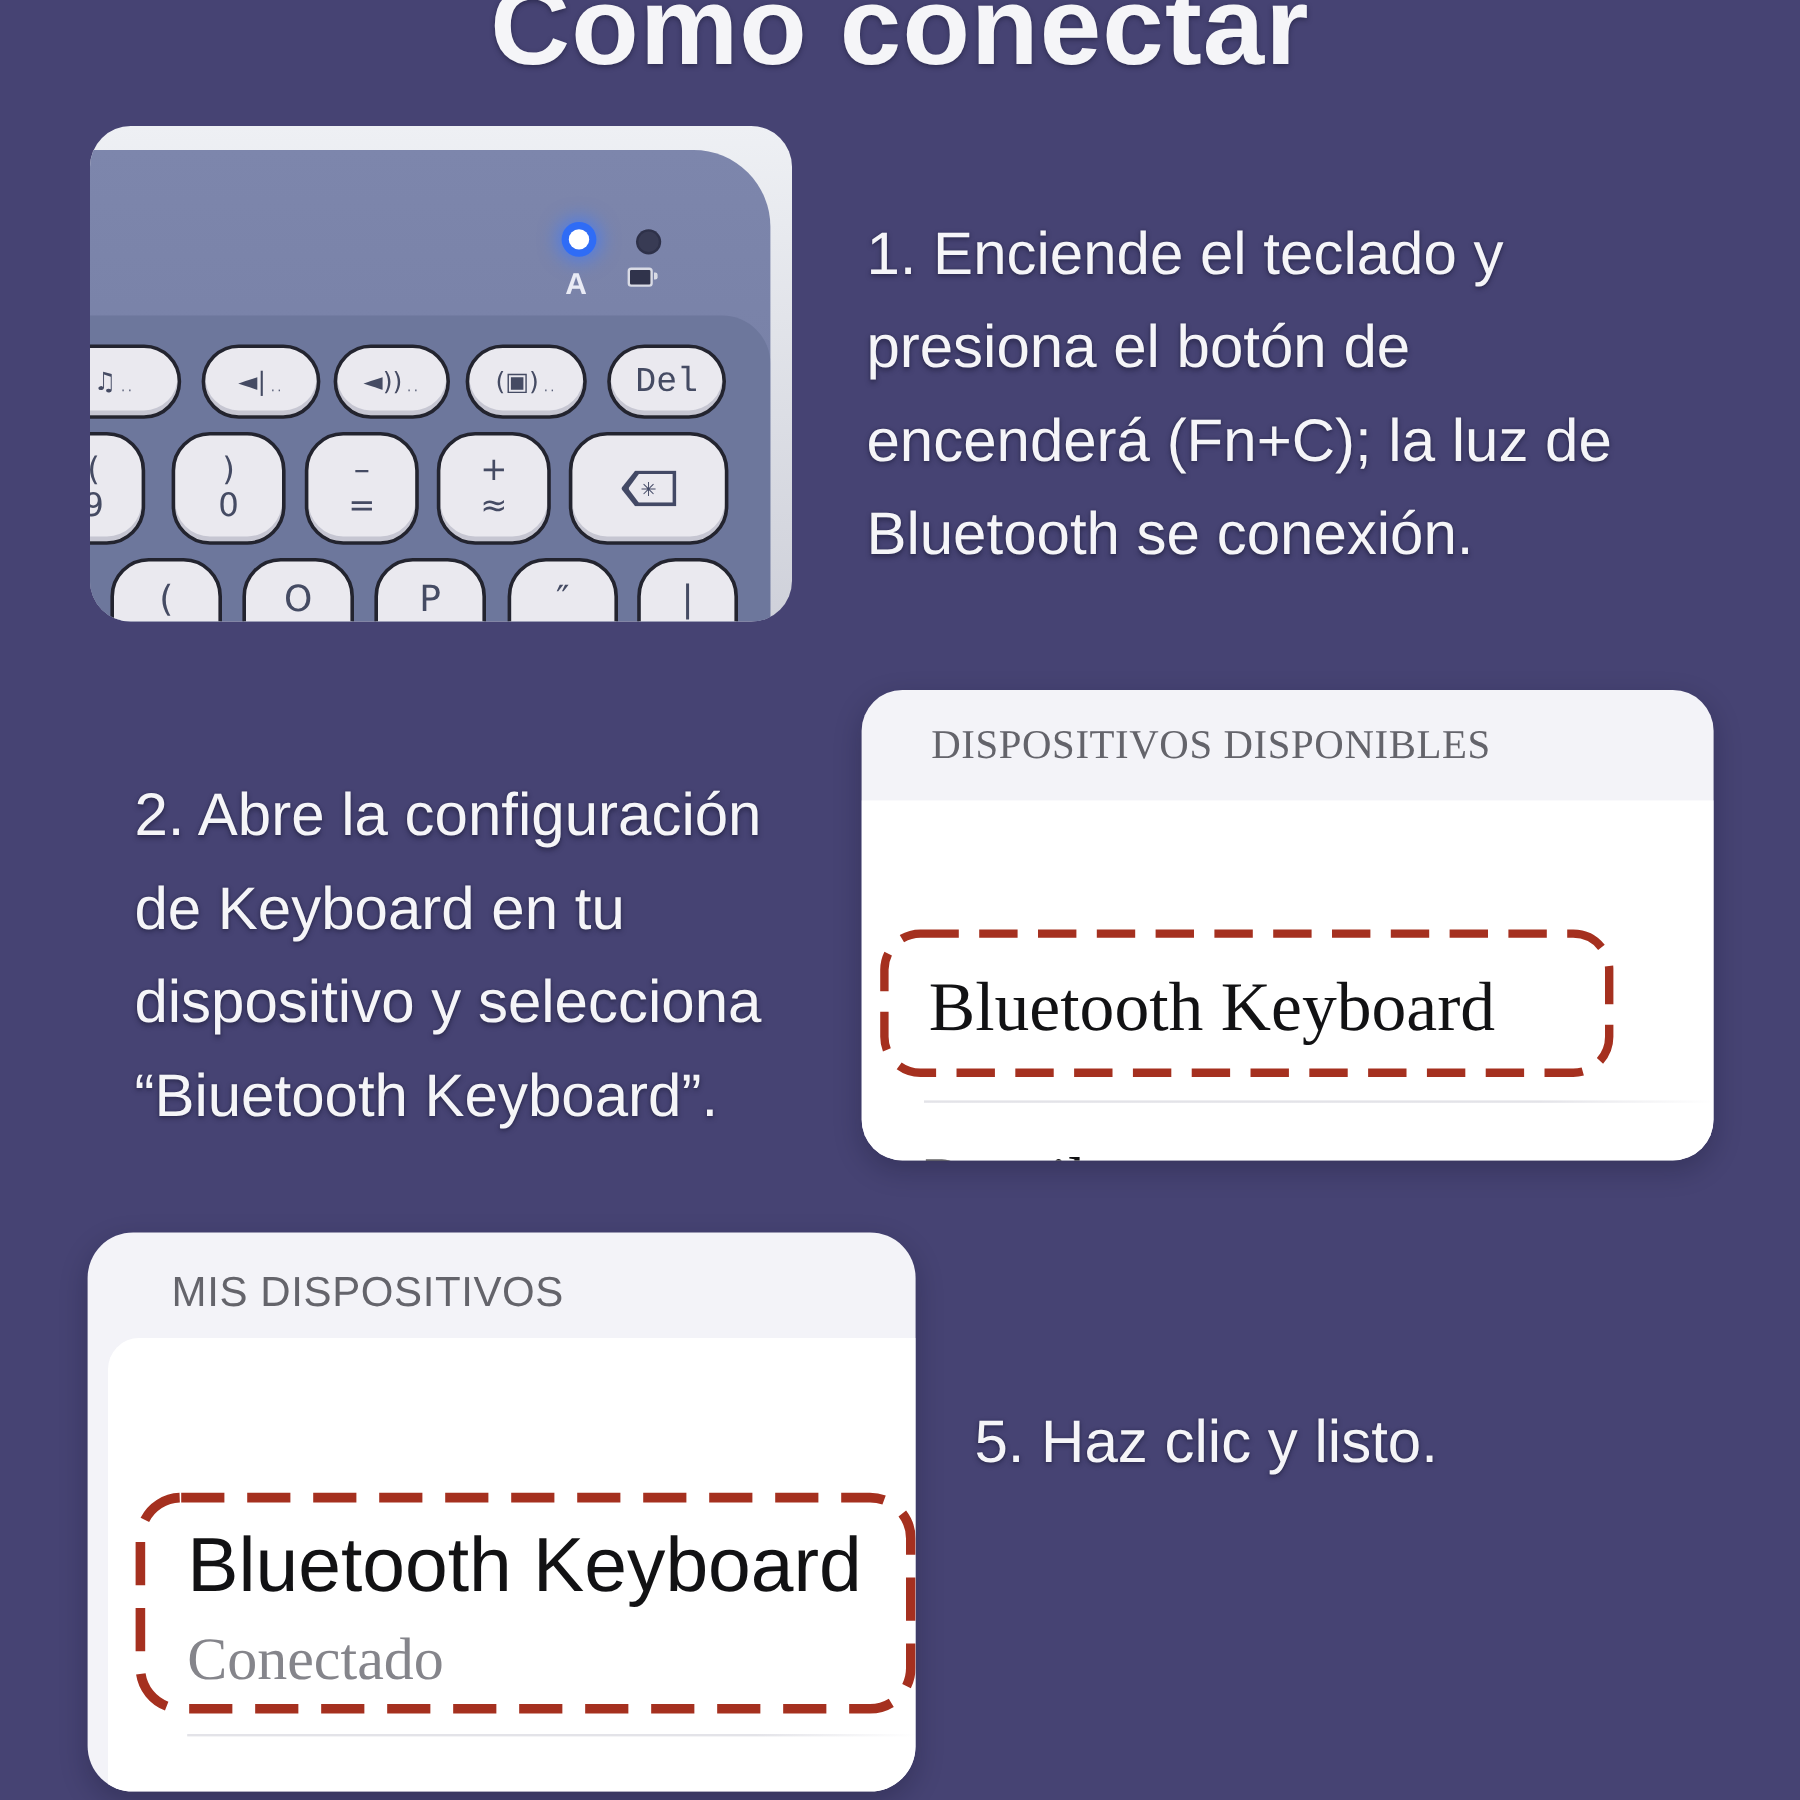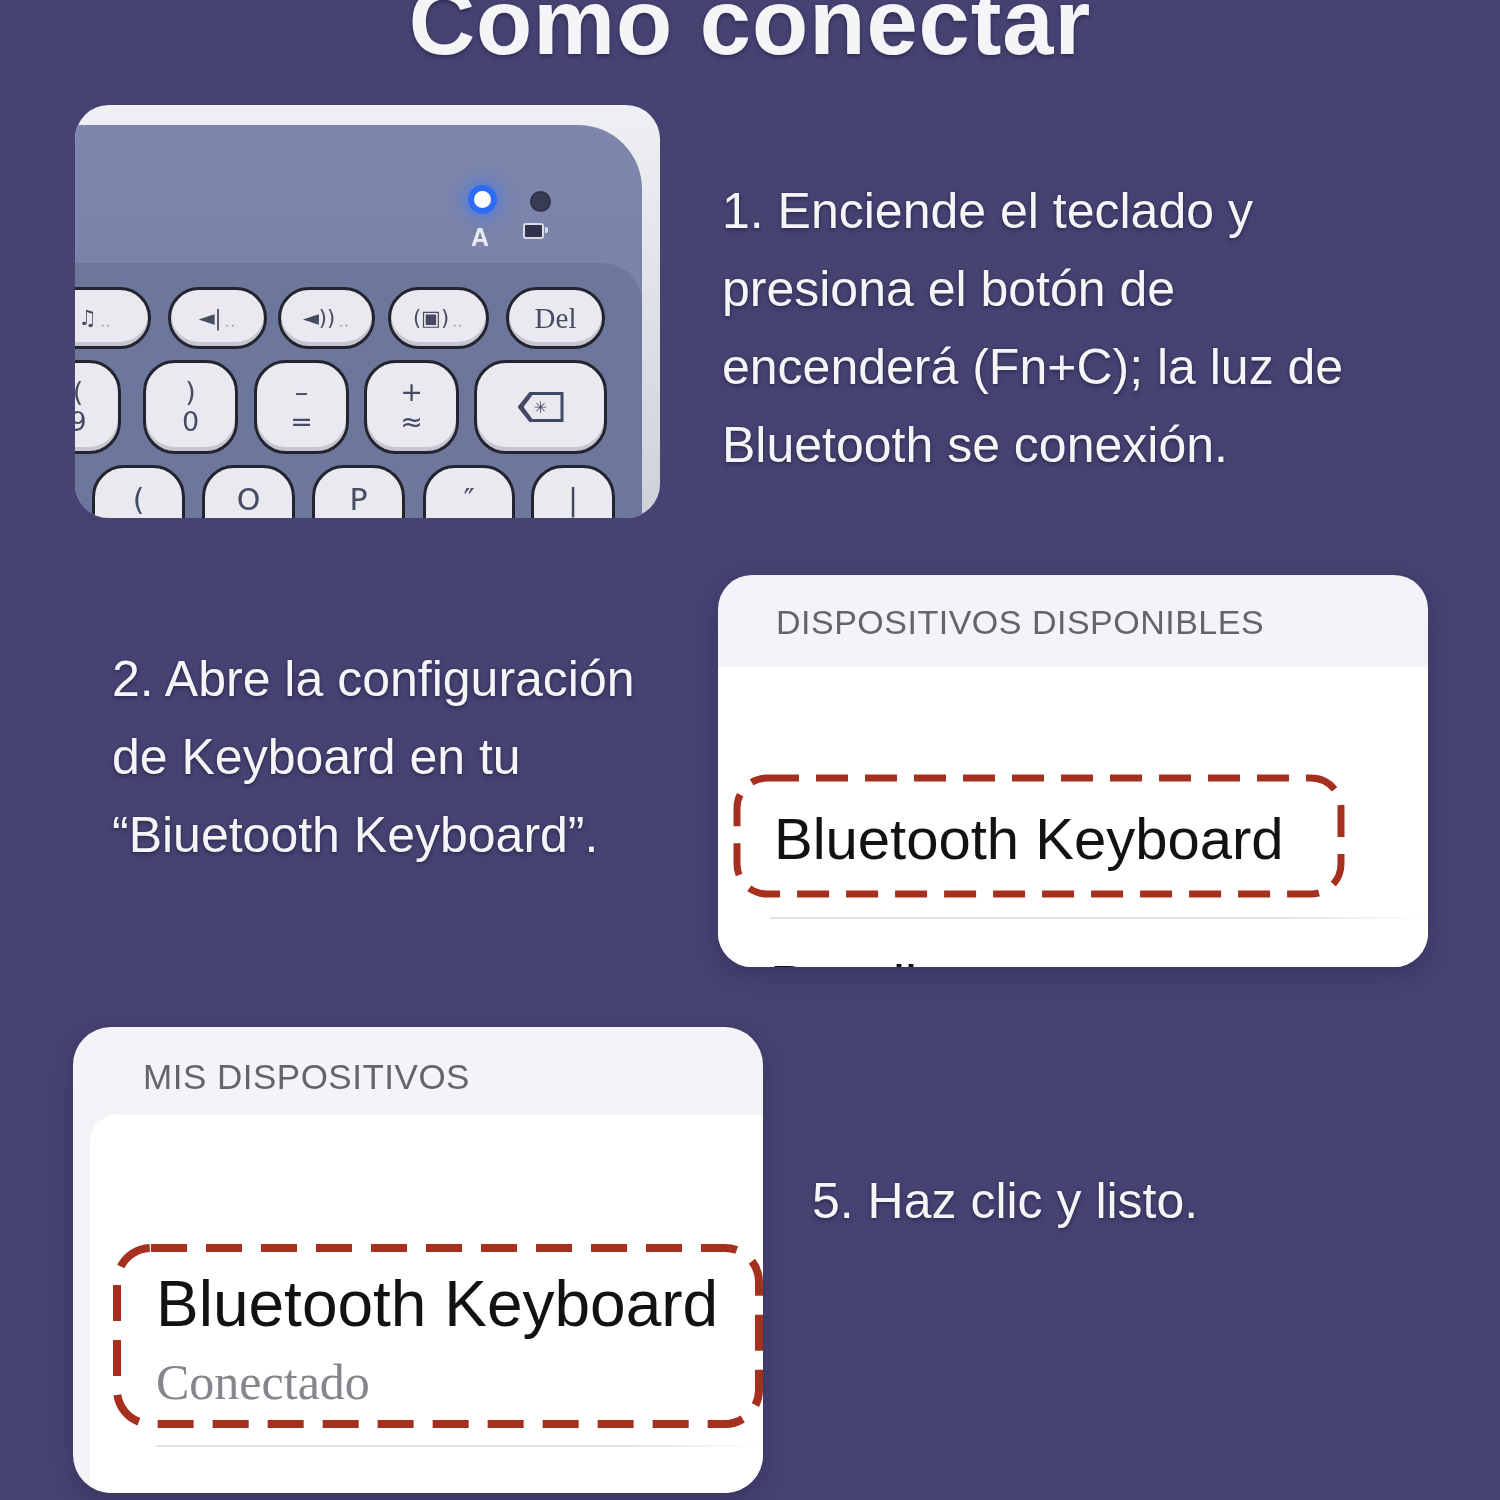--- a/index.html
+++ b/index.html
@@ -60,31 +60,31 @@
     position:absolute; background:var(--key_face); border:3px solid var(--key_border);
     box-sizing:border-box; display:flex; align-items:center; justify-content:center;
     color:#454b63; font-family:"DejaVu Sans",sans-serif;
     box-shadow:inset 0 -4px 0 rgba(90,95,125,.25);
   }
   .row1{top:24px;} .row1 .key{height:62px; border-radius:31px; font-size:21px;}
   .row2{top:97px;} .row2 .key{height:94px; border-radius:32px;}
   .row3{top:202px;} .row3 .key{height:92px; border-radius:32px; font-size:30px; align-items:flex-start; padding-top:14px;}
   .key .sub{font-size:11px; margin-left:4px; margin-top:14px; letter-spacing:2px; color:#5a6078;}
   .key .stack{display:flex; flex-direction:column; align-items:center; line-height:30px; font-size:27px;}
-  .del{font-size:29px !important; font-family:Liberation Serif, serif;}
+  .del{font-size:29px !important; font-family:Liberation Mono, monospace;}
   .bksp{position:relative; width:46px; height:30px; background:#434965;
     clip-path:polygon(0 50%,26% 0,100% 0,100% 100%,26% 100%);
     display:flex; align-items:center; justify-content:center;}
   .bksp .inner{position:absolute; inset:3px 3px 3px 6px; background:var(--key_face);
     clip-path:polygon(0 50%,24% 0,100% 0,100% 100%,24% 100%);}
   .bksp .mark{position:relative; z-index:1; font-size:16px; color:#434965;}
   
   .card{position:absolute; background:var(--card_bg); overflow:hidden;
     box-shadow:0 8px 22px rgba(10,10,30,.25);}
-  .card1{left:718px; top:575px; width:710px; height:392px; border-radius:34px;}
+  .card1{left:718px; top:575px; width:710px; height:392px; border-radius:34px;font-family:Liberation Serif, serif;}
   .card2{left:73px; top:1027px; width:690px; height:466px; border-radius:38px;}
   .card-header{position:absolute; color:var(--header_gray); font-size:34px; letter-spacing:.5px;}
   .card1 .card-header{left:58px; top:28px;}
   .card2 .card-header{left:70px; top:30px; font-size:35px;}
   .card-white{position:absolute; background:var(--card_white);}
   .card1 .card-white{left:0; right:0; top:92px; bottom:0;}
   .card2 .card-white{left:17px; right:0; top:88px; bottom:0; border-top-left-radius:26px;}
   .device-name{position:absolute; color:var(--device_black); white-space:nowrap;}
   .card1 .name-bk{left:56px; top:138px; font-size:58px;}
   .card1 .name-pencil{left:52px; top:286px; font-size:54px;}
@@ -206,20 +206,21 @@
         <rect x="5" y="5" width="604" height="116" rx="30" stroke-width="7" stroke-dasharray="32 17"></rect>
       </svg>
       <div class="divider"></div>
       <div class="device-name name-pencil">Pencil</div>
     </div>
   </div>
 
   <div class="step step2">
     <div>2. Abre la configuración</div>
     <div>de Keyboard en tu</div>
+    <div>dispositivo y selecciona</div>
     <div>“Biuetooth Keyboard”.</div>
   </div>
 
   <div class="card card2">
     <div class="card-header">MIS DISPOSITIVOS</div>
     <div class="card-white">
       <div class="device-name name-bk">Bluetooth Keyboard</div>
       <div class="status">Conectado</div>
       <svg class="dash dash2" width="652" height="186">
         <rect x="5" y="5" width="642" height="176" rx="34" stroke-width="8" stroke-dasharray="36 19"></rect>

